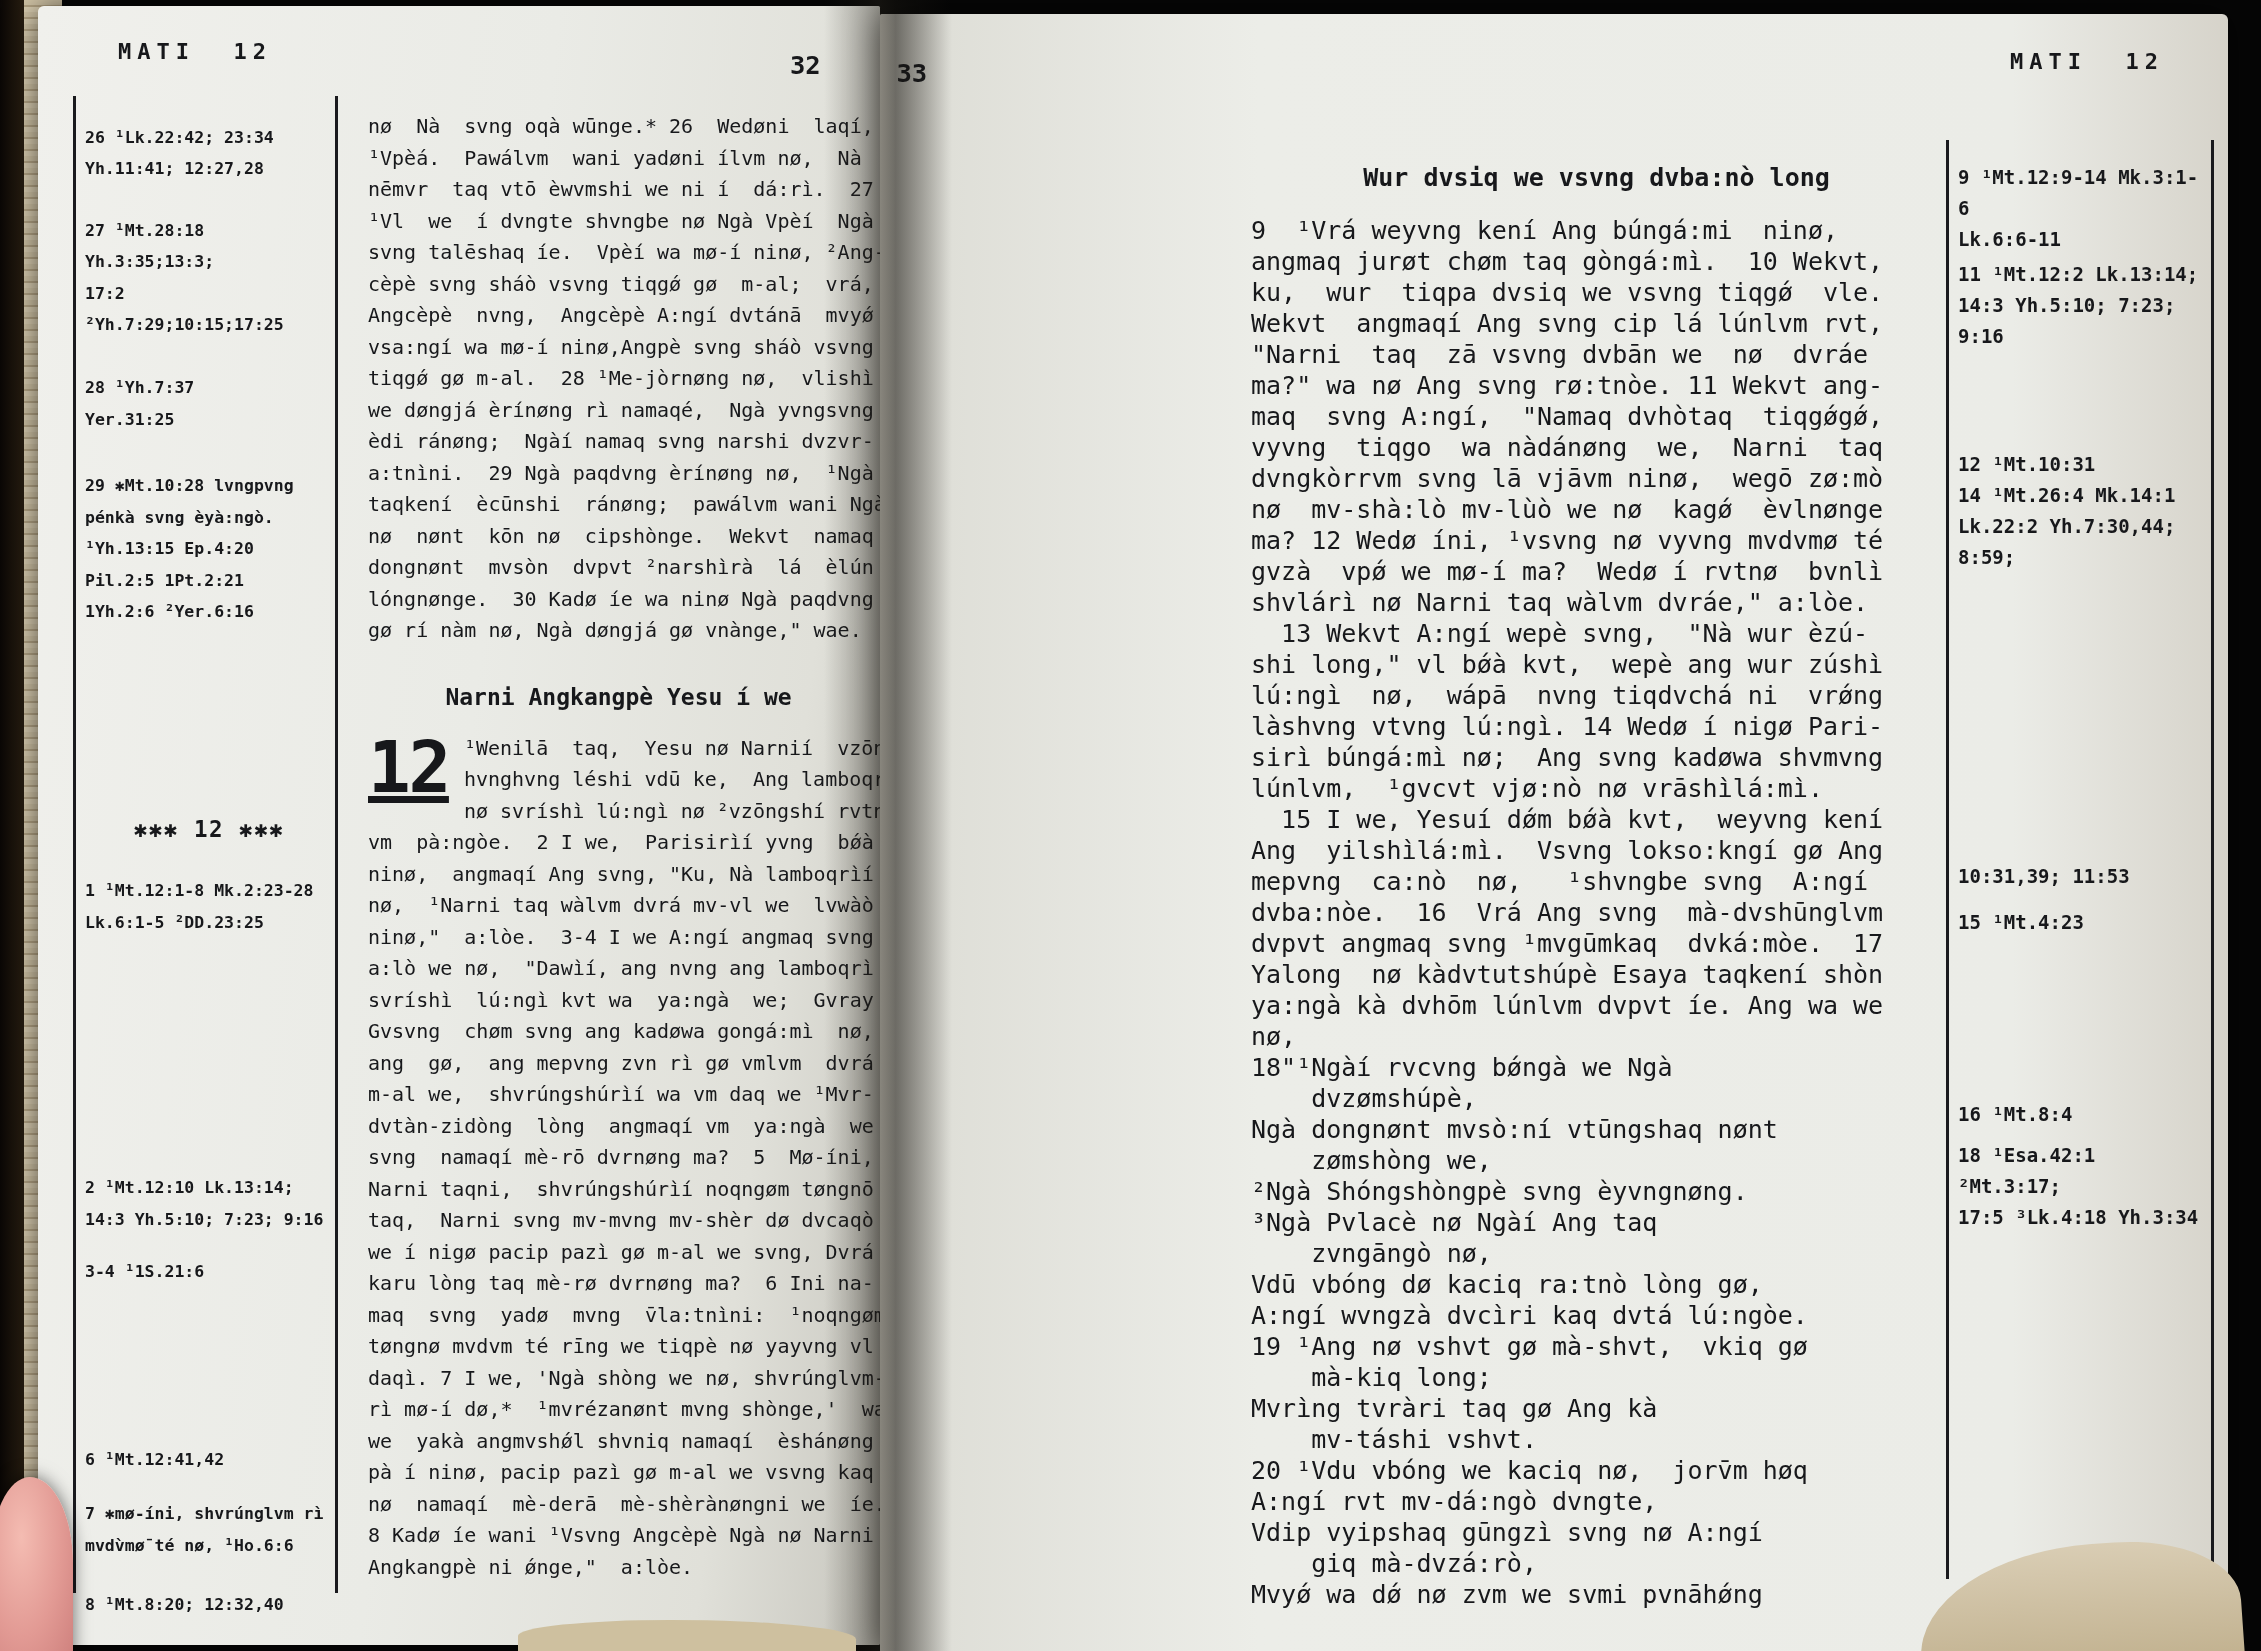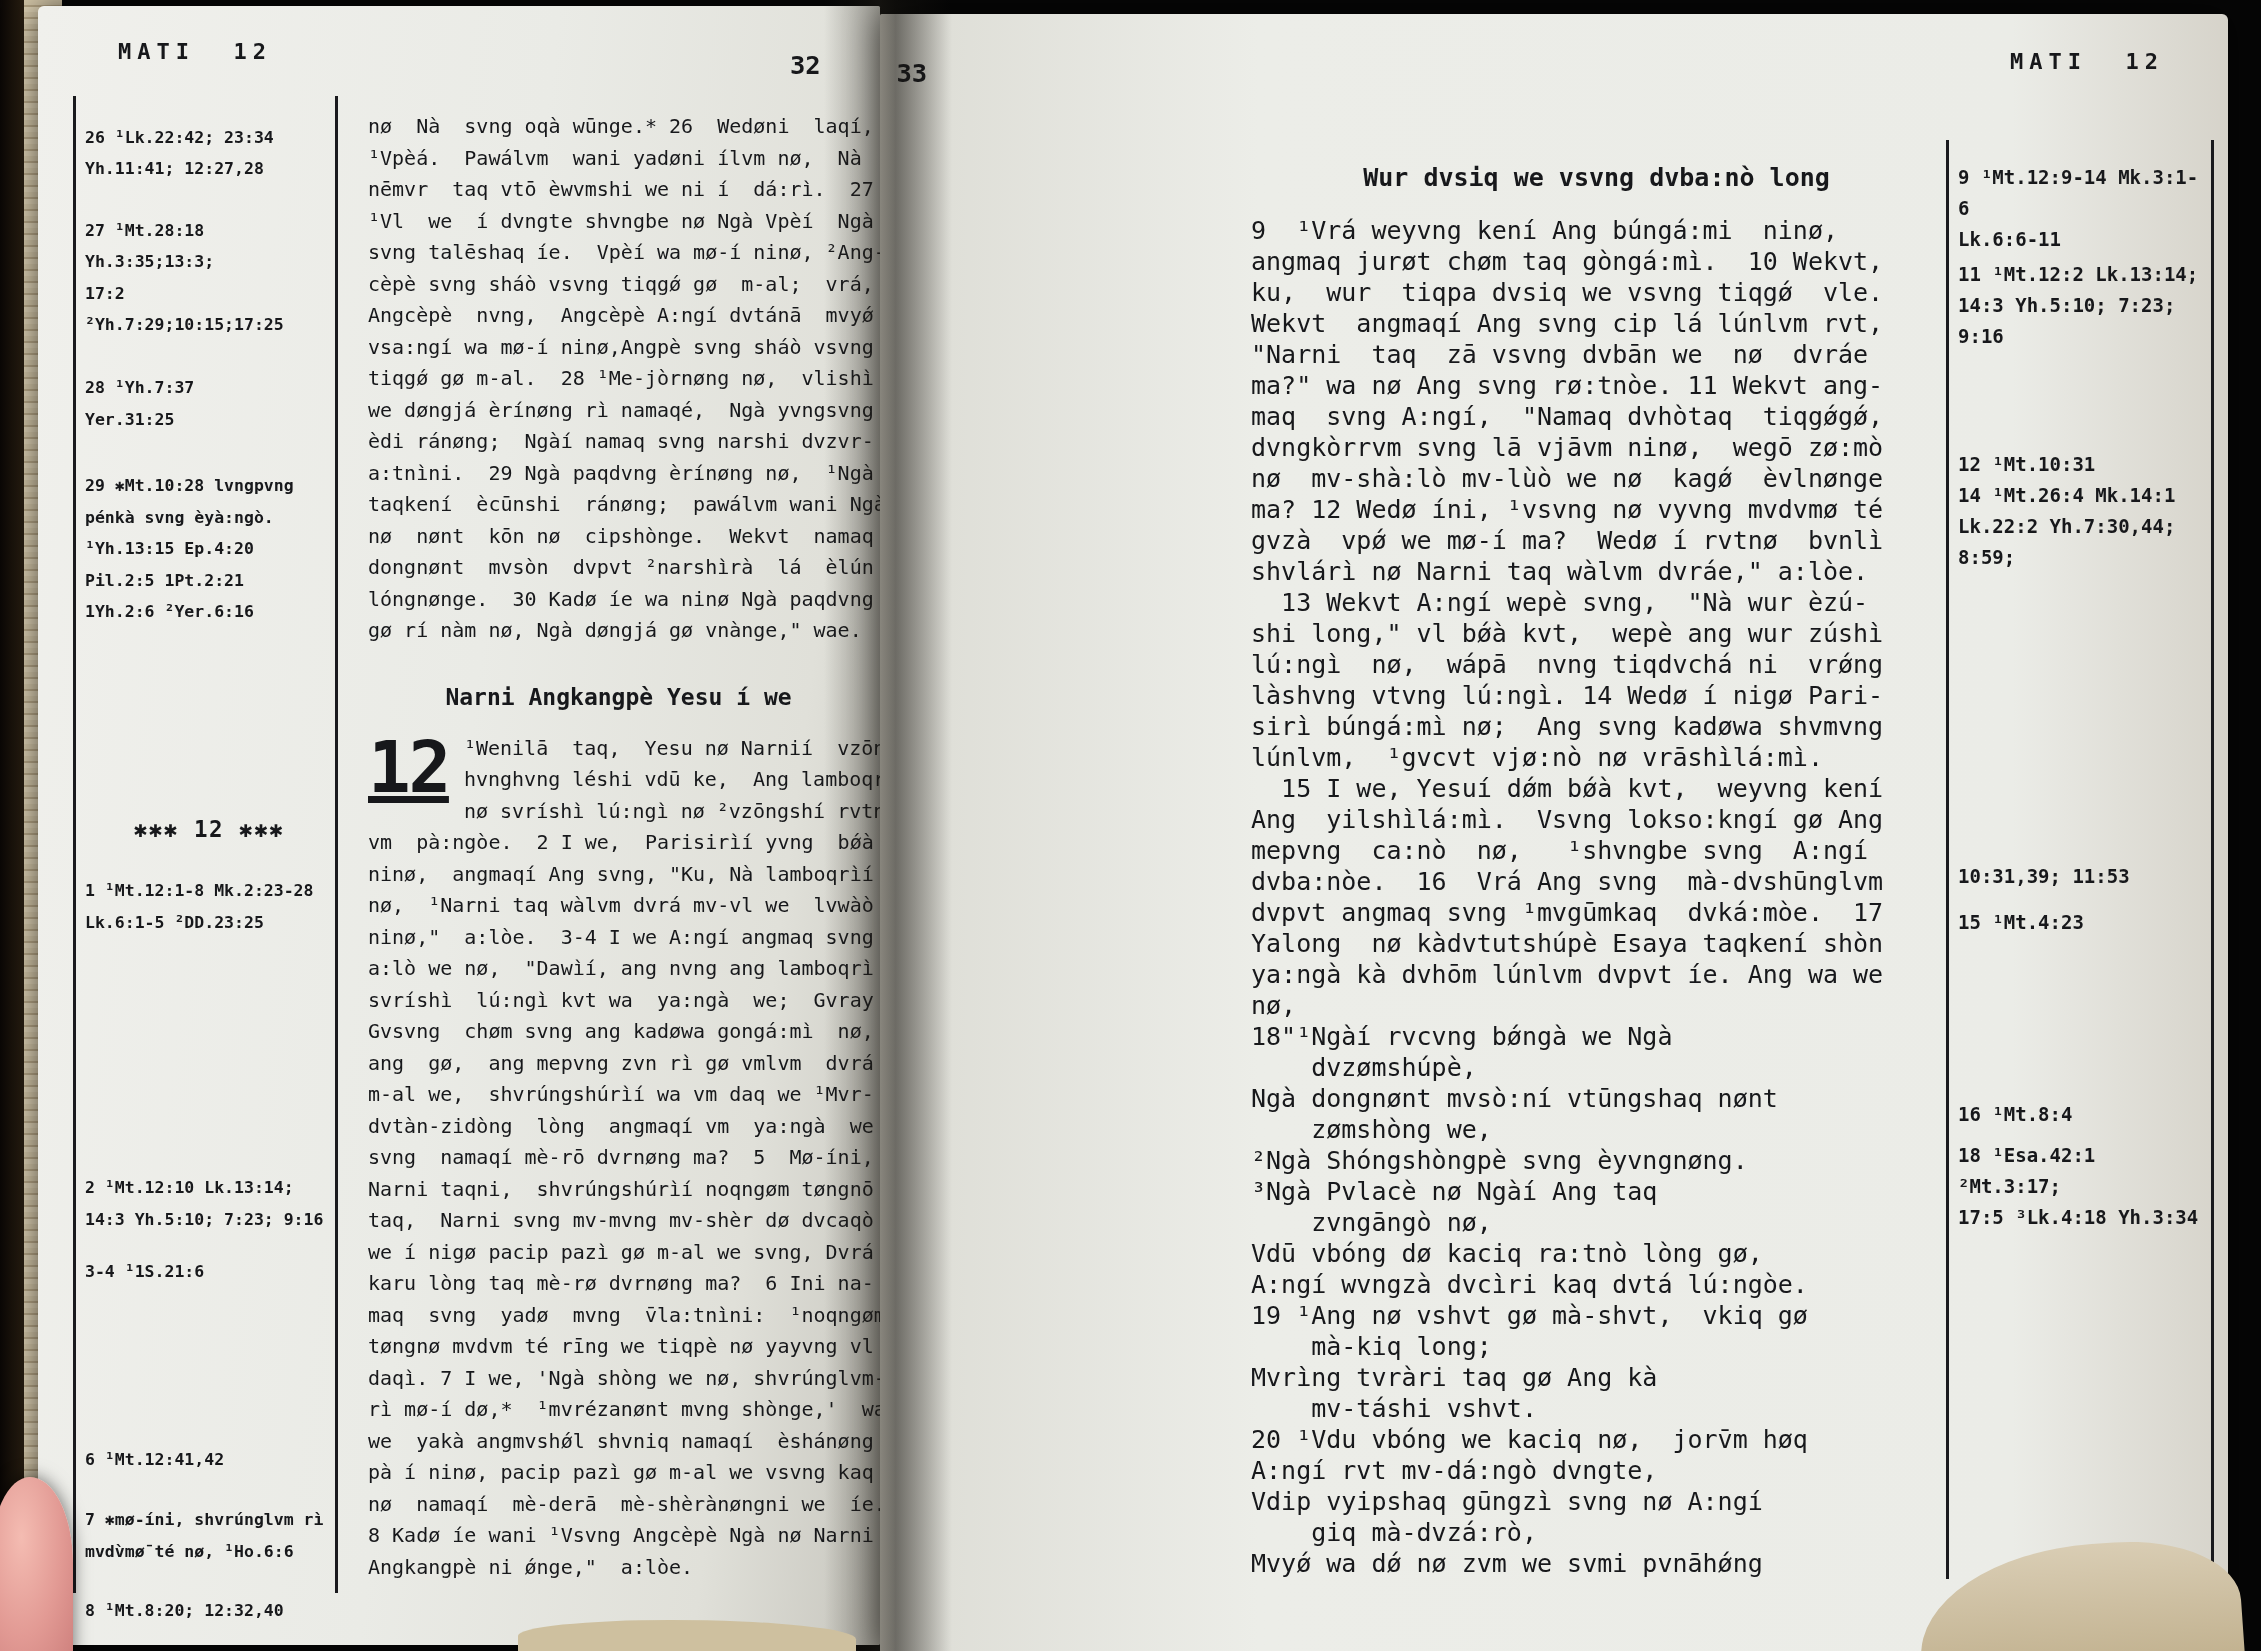--- a/index.html
+++ b/index.html
@@ -39,21 +39,21 @@
                font-weight:bold;font-size:16.5px;line-height:31.5px;}
   .refcol-left .ref-entry:nth-child(1){margin-top:10.5px;}
   .refcol-left .ref-entry:nth-child(2){margin-top:30px;}
   .refcol-left .ref-entry:nth-child(3){margin-top:31.5px;}
   .refcol-left .ref-entry:nth-child(4){margin-top:35px;}
   .refcol-left .ref-entry:nth-child(5){margin-top:186px;text-align:center;font-size:22.5px;letter-spacing:1.5px;}
   .refcol-left .ref-entry:nth-child(6){margin-top:30px;}
   .refcol-left .ref-entry:nth-child(7){margin-top:234px;}
   .refcol-left .ref-entry:nth-child(8){margin-top:21px;}
   .refcol-left .ref-entry:nth-child(9){margin-top:156px;}
-  .refcol-left .ref-entry:nth-child(10){margin-top:29px;}
+  .refcol-left .ref-entry:nth-child(10){margin-top:23px;}
   .refcol-left .ref-entry:nth-child(11){margin-top:28px;}
   .refcol-right{left:1066px;top:126px;width:251px;height:1439px;padding:0 1.5px 0 9px;
                 font-weight:bold;font-size:19px;line-height:31px;}
   .refcol-right .ref-entry:nth-child(1){margin-top:22px;}
   .refcol-right .ref-entry:nth-child(2){margin-top:4.5px;}
   .refcol-right .ref-entry:nth-child(3){margin-top:97px;}
   .refcol-right .ref-entry:nth-child(4){margin-top:0px;}
   .refcol-right .ref-entry:nth-child(5){margin-top:288px;}
   .refcol-right .ref-entry:nth-child(6){margin-top:15px;}
   .refcol-right .ref-entry:nth-child(7){margin-top:161px;}
@@ -168,20 +168,21 @@
     <div class="section-heading sh-right">Wur dvsiq we vsvng dvba:nò long</div>
 
     <div class="maincol maincol-right">
         <div class="line">9  ¹Vrá weyvng kení Ang búngá:mi  ninø,</div>
         <div class="line">angmaq jurøt chøm taq gòngá:mì.  10 Wekvt,</div>
         <div class="line">ku,  wur  tiqpa dvsiq we vsvng tiqgǿ  vle.</div>
         <div class="line">Wekvt  angmaqí Ang svng cip lá lúnlvm rvt,</div>
         <div class="line">"Narni  taq  zā vsvng dvbān we  nø  dvráe</div>
         <div class="line">ma?" wa nø Ang svng rø:tnòe. 11 Wekvt ang-</div>
         <div class="line">maq  svng A:ngí,  "Namaq dvhòtaq  tiqgǿgǿ,</div>
+        <div class="line">vyvng  tiqgo  wa nàdánøng  we,  Narni  taq</div>
         <div class="line">dvngkòrrvm svng lā vjāvm ninø,  wegō zø:mò</div>
         <div class="line">nø  mv-shà:lò mv-lùò we nø  kagǿ  èvlnønge</div>
         <div class="line">ma? 12 Wedø íni, ¹vsvng nø vyvng mvdvmø té</div>
         <div class="line">gvzà  vpǿ we mø-í ma?  Wedø í rvtnø  bvnlì</div>
         <div class="line">shvlárì nø Narni taq wàlvm dvráe," a:lòe.</div>
         <div class="line">  13 Wekvt A:ngí wepè svng,  "Nà wur èzú-</div>
         <div class="line">shi long," vl bǿà kvt,  wepè ang wur zúshì</div>
         <div class="line">lú:ngì  nø,  wápā  nvng tiqdvchá ni  vrǿng</div>
         <div class="line">làshvng vtvng lú:ngì. 14 Wedø í nigø Pari-</div>
         <div class="line">sirì búngá:mì nø;  Ang svng kadøwa shvmvng</div>

